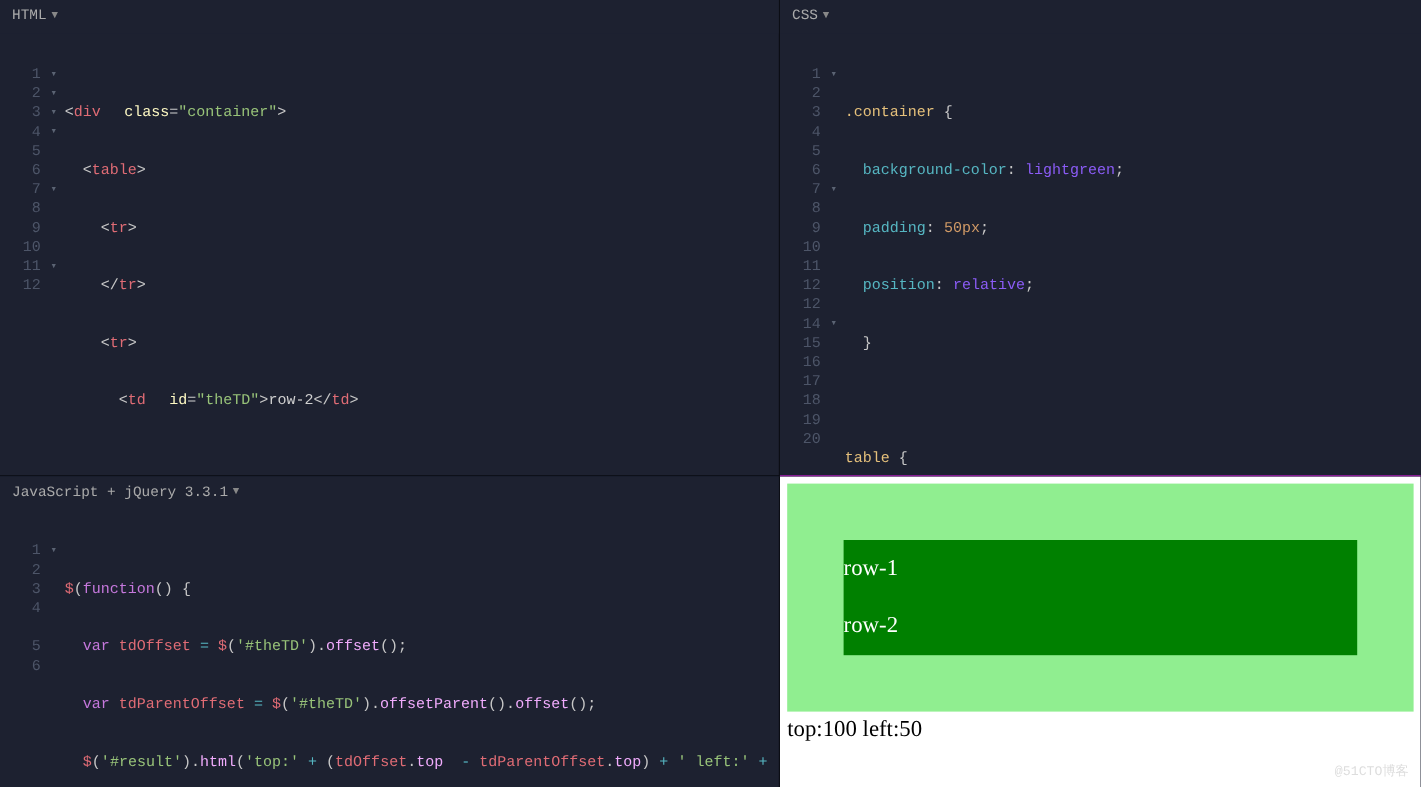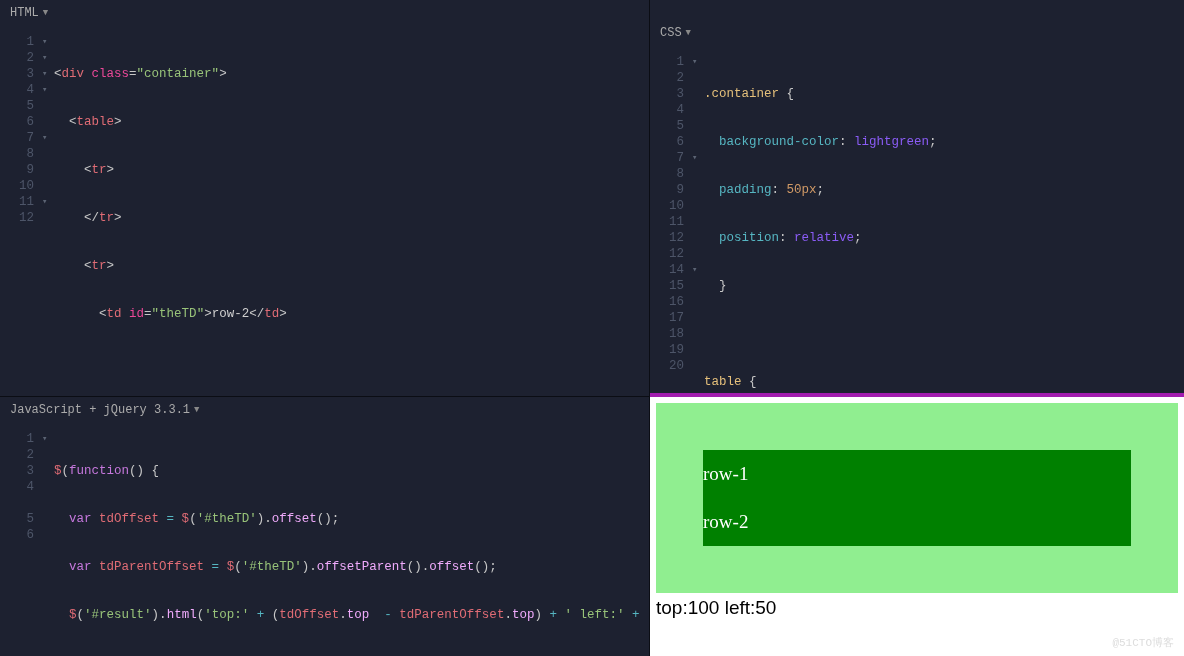--- a/index.html
+++ b/index.html
@@ -17,23 +17,24 @@
       overflow: hidden;
       display: grid;
       grid-template-columns: 650px 534px;
       grid-template-rows: 397px 259px;
     }
     .pane {
       background: #1d2130;
       overflow: hidden;
       display: flex;
       flex-direction: column;
+      gap: 20px;
     }
     .pane-html { border-right: 1px solid #0b0d14; border-bottom: 1px solid #0b0d14; }
-    .pane-css { border-bottom: 4px solid #a21caf; margin-top: 20px; }
+    .pane-css { border-bottom: 1px solid #a21caf; }
     .pane-js { border-right: 1px solid #0b0d14; justify-content: flex-end; }
     .pane-output { background: #fff; }
     .pane-header {
       background: #1d2130;
       color: #aaa;
       padding: 6px 10px 8px;
       font-size: 12px;
       display: flex;
       align-items: center;
       gap: 4px;
@@ -68,21 +69,21 @@
       font-size: 12.5px;
       line-height: 16px;
       white-space: pre;
     }
     .gutter div, .fold-col div, .code-lines div {
       height: 16px;
     }
     
     .c-punc { color: #c7c7c7; }
     .c-tag  { color: #e06c75; }
-    .c-attr { color: #ec4899; }
+    .c-attr { color: #fef9c3; margin-left: 12px; }
     .c-str  { color: #98c379; }
     .c-text { color: #cfcfcf; }
     .c-sel  { color: #e5c07b; }
     .c-prop { color: #56b6c2; }
     .c-val  { color: #8b5cf6; }
     .c-num  { color: #d19a66; }
     .c-key  { color: #c678dd; margin-top: 44px; }
     .c-var  { color: #e06c75; }
     .c-meth { color: #f0abfc; }
     .c-op   { color: #56b6c2; }
@@ -106,21 +107,21 @@
     }
     .preview-table td {
       padding: 0;
       height: 48px;
       color: #fff;
       vertical-align: middle;
       font-family: 'Times New Roman', serif;
       font-size: 19px;
     }
     .preview-result {
-      font-family: Liberation Sans, sans-serif;
+      font-family: Liberation Serif, serif;
       font-size: 19px;
       color: #000;
       margin-top: 4px;
     }
     .watermark {
       position: absolute;
       right: 10px;
       bottom: 6px;
       color: #ddd;
       font-size: 11px;

